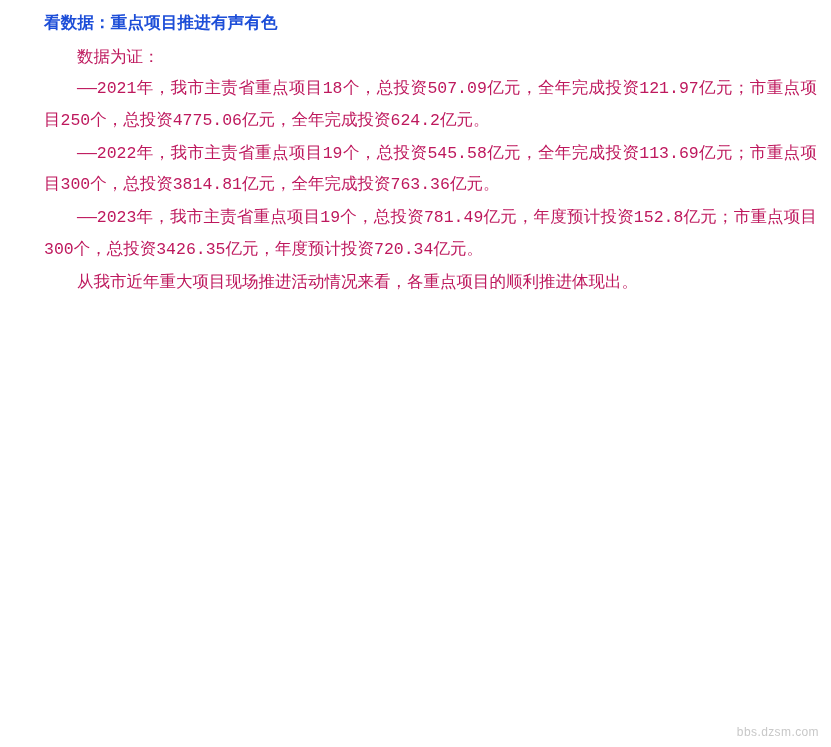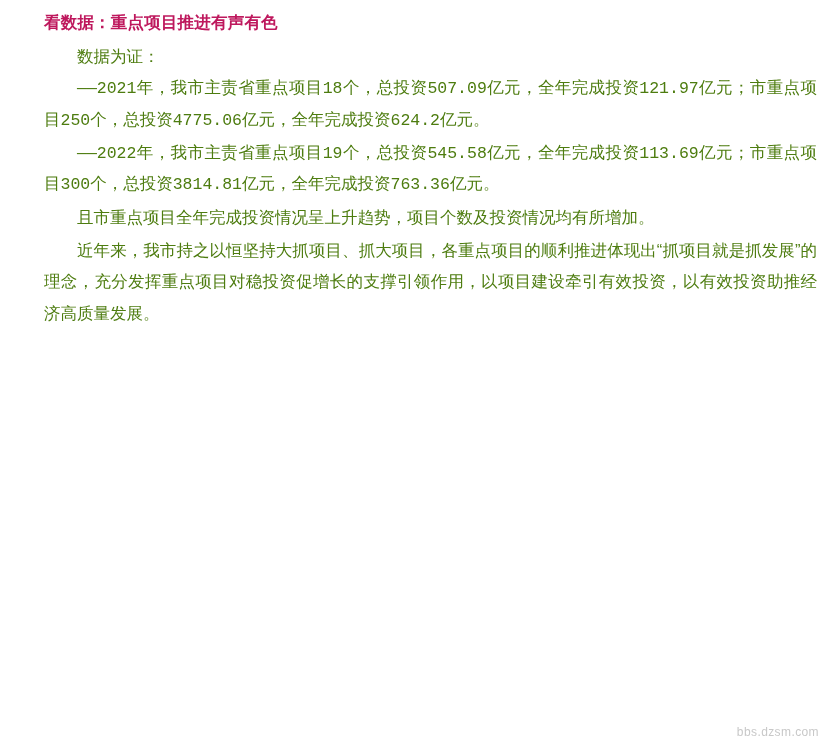--- a/index.html
+++ b/index.html
@@ -18,29 +18,29 @@
   .page {
     position: relative;
     width: 831px;
     height: 747px;
     box-sizing: border-box;
     padding: 6px 10px 0 44px;
   }
   .article-title {
     font-size: 16.5px;
     font-weight: bold;
-    color: #be185d;
+    color: #1d4ed8;
     letter-spacing: 0.2px;
     margin: 4px 0 6px 0;
     line-height: 1.5;
   }
   .para {
     font-size: 16.5px;
     line-height: 1.92;
-    color: #4d7c0f;
+    color: #be185d;
     margin: 0 0 1px 0;
     text-align: justify;
     text-justify: inter-ideograph;
     padding-right: 4px;
   }
   .indent {
     text-indent: 2em;
   }
   .dash-para {
     text-indent: 2em;
@@ -63,25 +63,25 @@
 <div class="page">
 
   <h1 class="article-title">看数据：重点项目推进有声有色</h1>
 
   <p class="para indent">数据为证：</p>
 
   <p class="para dash-para">——2021年，我市主责省重点项目18个，总投资507.09亿元，全年完成投资121.97亿元；市重点项目250个，总投资4775.06亿元，全年完成投资624.2亿元。</p>
 
   <p class="para dash-para">——2022年，我市主责省重点项目19个，总投资545.58亿元，全年完成投资113.69亿元；市重点项目300个，总投资3814.81亿元，全年完成投资763.36亿元。</p>
 
+  <p class="para dash-para">——2023年，我市主责省重点项目19个，总投资781.49亿元，年度预计投资152.8亿元；市重点项目300个，总投资3426.35亿元，年度预计投资720.34亿元。</p>
 
 
 
 
 
-  <p class="para indent">且市重点项目全年完成投资情况呈上升趋势，项目个数及投资情况均有所增加。</p>
+  <p class="para indent">从我市近年重大项目现场推进活动情况来看，各重点项目的顺利推进体现出。</p>
 
 
-  <p class="para indent">近年来，我市持之以恒坚持大抓项目、抓大项目，各重点项目的顺利推进体现出“抓项目就是抓发展”的理念，充分发挥重点项目对稳投资促增长的支撑引领作用，以项目建设牵引有效投资，以有效投资助推经济高质量发展。</p>
 
   <div class="watermark">bbs.dzsm.com</div>
 
 </div>
 
 </body></html>

